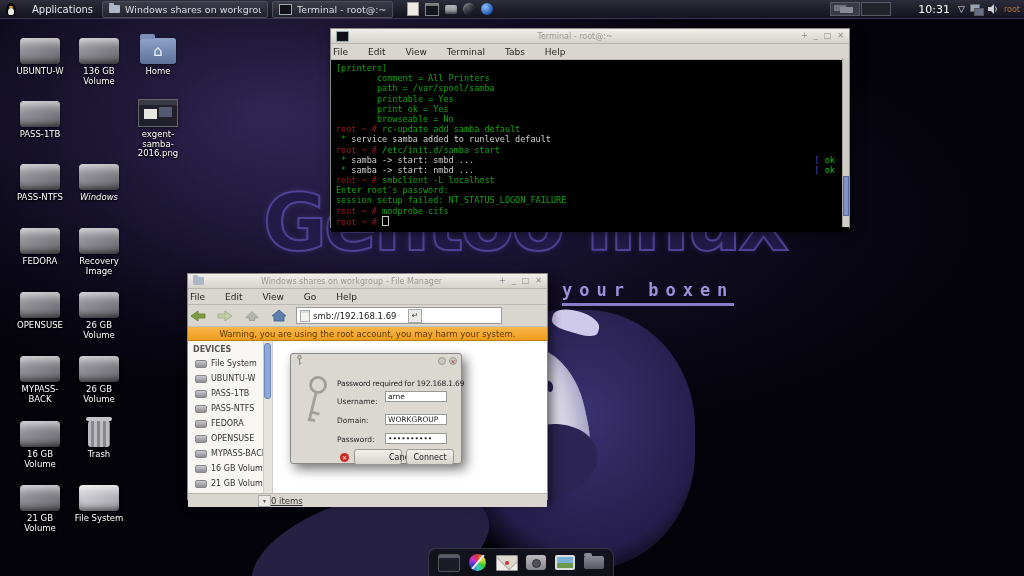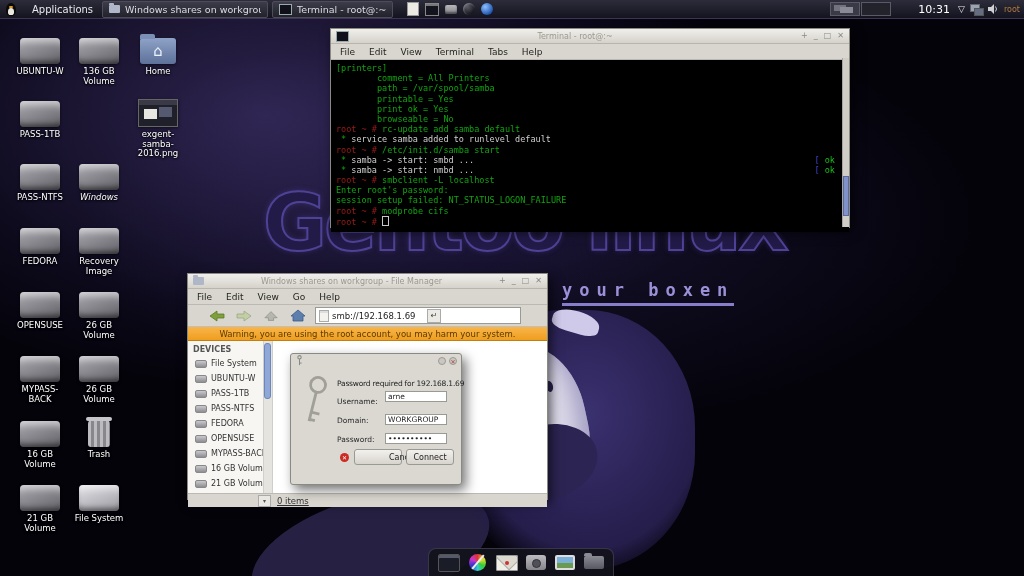--- a/index.html
+++ b/index.html
@@ -77,62 +77,62 @@
   .pi-net::after{content:"";position:absolute;left:4px;top:4px;width:8px;height:6px;background:#646e82;border:1px solid #555;}
   .pi-vol{margin-right:6px;display:flex;align-items:center;}
   .p-user{font-size:8px;color:#b5793f;margin-right:4px;}
 
   
   .titlebar{height:14px;background:linear-gradient(#f0efeb,#d5d2ca);display:flex;align-items:center;gap:4px;padding:0 5px;
      border-bottom:1px solid #b8b5ae;}
   .tb-title{flex:1;text-align:center;font-size:8px;color:#9b988f;white-space:nowrap;overflow:hidden;}
   .tb-btns{display:flex;gap:6px;color:#8a8a84;font-size:8px;line-height:8px;}
   .tb-btns span{cursor:default;}
-  .menubar{height:15px;background:#d9d6cf;border-bottom:1px solid #bcb9b2;display:flex;gap:14px;align-items:center;
-     padding:0 9px;font-size:9px;color:#24241f;}
+  .menubar{height:15px;background:#d9d6cf;border-bottom:1px solid #bcb9b2;display:flex;gap:20px;align-items:center;
+     padding:0 2px;font-size:9px;color:#24241f;}
   .menu-item{cursor:default;}
 
   
   .terminal{position:absolute;left:330px;top:28px;width:520px;height:200px;z-index:20;background:#000;
      border:1px solid #8a8a82;box-shadow:3px 4px 10px rgba(0,0,0,.65);box-sizing:border-box;}
   .term-body{position:relative;height:169px;background:#000;padding:3px 14px 0 5px;
      font-family:"DejaVu Sans Mono",monospace;font-size:8.5px;line-height:10.2px;white-space:pre;overflow:hidden;}
   .term-line{position:relative;height:10.2px;}
   .c-g{color:#0fa50f;} .c-r{color:#9e1a1a;} .c-w{color:#cfcfcf;} .c-b{color:#4444cc;} .c-k{color:#16c016;}
   .term-right{position:absolute;right:0;top:0;}
   .term-cursor{display:inline-block;width:5px;height:8px;border:1px solid #c8c8c8;vertical-align:-1px;}
   .term-scroll{position:absolute;right:0;top:29px;width:6px;height:169px;background:#cfcdc6;border-left:1px solid #a8a6a0;}
   .term-thumb{position:absolute;left:0;top:118px;width:6px;height:40px;background:#8090c8;border:1px solid #5a6aa0;box-sizing:border-box;}
 
   
   .fm{position:absolute;left:187px;top:273px;width:361px;height:227px;z-index:25;background:#d9d6cf;
      border:1px solid #8a8a82;box-shadow:3px 4px 10px rgba(0,0,0,.6);box-sizing:border-box;}
-  .toolbar{height:21px;background:#d9d6cf;border-bottom:1px solid #c2bfb8;display:flex;align-items:center;gap:7px;padding:0 19px;}
+  .toolbar{height:21px;background:#d9d6cf;border-bottom:1px solid #c2bfb8;display:flex;align-items:center;gap:7px;padding:0 0;}
   .nav-btn{display:flex;align-items:center;justify-content:center;width:20px;height:17px;border-radius:2px;}
   .addr{width:198px;height:15px;background:#fff;border:1px solid #9a9a94;display:flex;align-items:center;gap:3px;
      font-size:8.5px;color:#222;padding:0 3px;box-sizing:content-box;}
   .addr input{border:none;outline:none;font-size:8.5px;font-family:"DejaVu Sans",sans-serif;color:#222;width:92px;padding:0;background:transparent;}
   .addr-page{width:8px;height:10px;background:#f4f2ec;border:1px solid #aaa;box-shadow:inset 0 2px 0 #ddd;flex:none;}
   .addr-go{width:12px;height:12px;border:1px solid #aaa;background:#eceae4;font-size:8px;line-height:11px;text-align:center;color:#444;flex:none;}
   .warnbar{height:13px;background:linear-gradient(#f8b54a,#ef9e1e);border-bottom:1px solid #c07f10;color:#5a3a00;
      font-size:8.5px;display:flex;align-items:center;justify-content:center;white-space:nowrap;overflow:hidden;}
   .fm-main{display:flex;height:152px;background:#fff;}
   .sidebar{width:76px;background:#f7f6f3;border-right:1px solid #d2d0cb;overflow:hidden;padding-top:1px;box-sizing:border-box;}
   .sb-h{font-size:8px;font-weight:bold;color:#555;padding:3px 0 2px 5px;}
   .sb-item{display:flex;align-items:center;gap:4px;height:15px;padding-left:7px;font-size:8px;color:#333;white-space:nowrap;}
   .sb-drive{width:12px;height:8px;background:linear-gradient(#cacace,#8e8e92);border:1px solid #888;border-radius:2px;flex:none;box-sizing:border-box;}
   .fm-scroll{width:8px;background:#e6e4df;border-right:1px solid #d0cec8;position:relative;}
   .fm-thumb{position:absolute;left:0;top:2px;width:7px;height:56px;background:#8fa8d8;border:1px solid #6a86bb;border-radius:3px;box-sizing:border-box;}
   .fm-content{flex:1;background:#fff;}
   .statusbar{height:13px;background:#d9d6cf;border-top:1px solid #bcb9b2;display:flex;align-items:center;font-size:8.5px;color:#333;}
   .sb-corner{margin-left:70px;width:11px;height:10px;border:1px solid #aaa;background:#e9e7e1;font-size:6px;line-height:9px;text-align:center;color:#555;}
-  .status-text{margin-left:6px;text-decoration:underline;}
-
-  
-  .dialog{position:absolute;left:290px;top:353px;width:172px;height:132px;z-index:30;background:#dbd8d2;
+  .status-text{text-decoration:underline;}
+
+  
+  .dialog{position:absolute;left:290px;top:353px;width:172px;height:111px;z-index:30;background:#dbd8d2;
      border:1px solid #8a8a84;border-radius:3px;box-shadow:4px 5px 12px rgba(0,0,0,.55);box-sizing:border-box;}
   .dlg-title{height:13px;display:flex;align-items:center;padding:0 4px;gap:3px;}
   .dlg-title .spacer{flex:1;}
   .dlg-circle{width:8px;height:8px;border-radius:50%;background:#cac7c1;border:1px solid #9a9a94;font-size:6px;line-height:7px;
      text-align:center;color:#b04040;box-sizing:border-box;}
   .dlg-body{position:relative;height:102px;font-size:7.5px;color:#2a2a2a;}
   .dlg-key{position:absolute;left:10px;top:8px;transform:rotate(14deg);opacity:.85;}
   .dlg-msg{position:absolute;left:46px;top:12px;white-space:nowrap;font-size:7.5px;letter-spacing:-0.2px;color:#1e1e1e;}
   .dlg-label{position:absolute;left:46px;font-size:7.5px;}
   .dlg-input{position:absolute;left:94px;width:62px;height:11px;border:1px solid #9a9a94;background:#fff;

